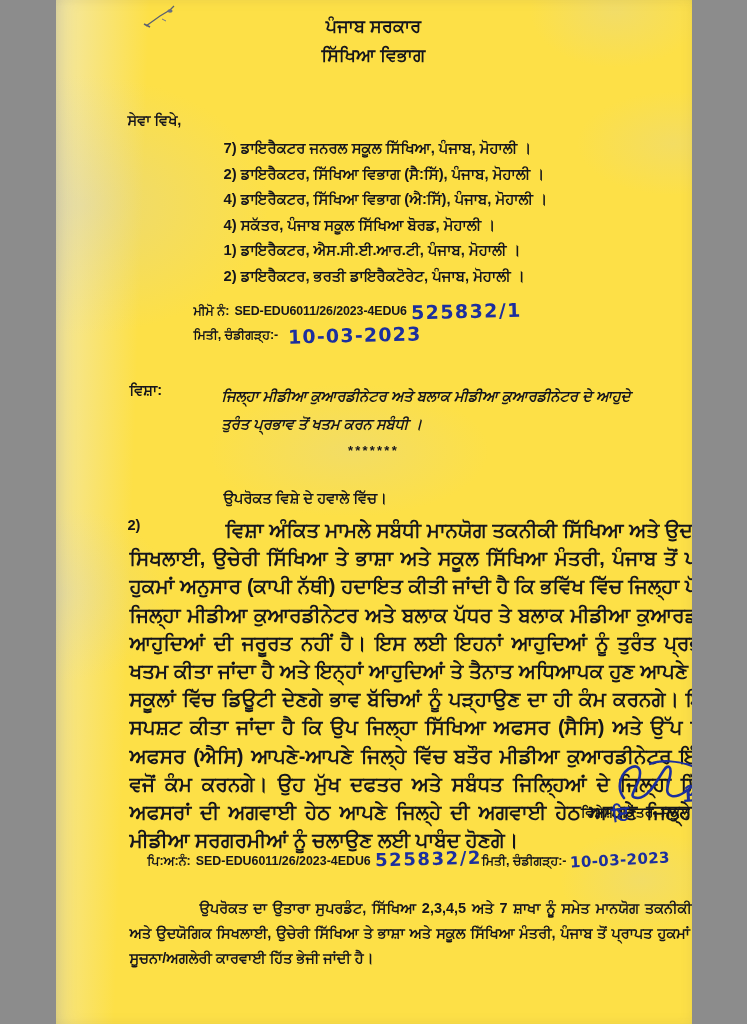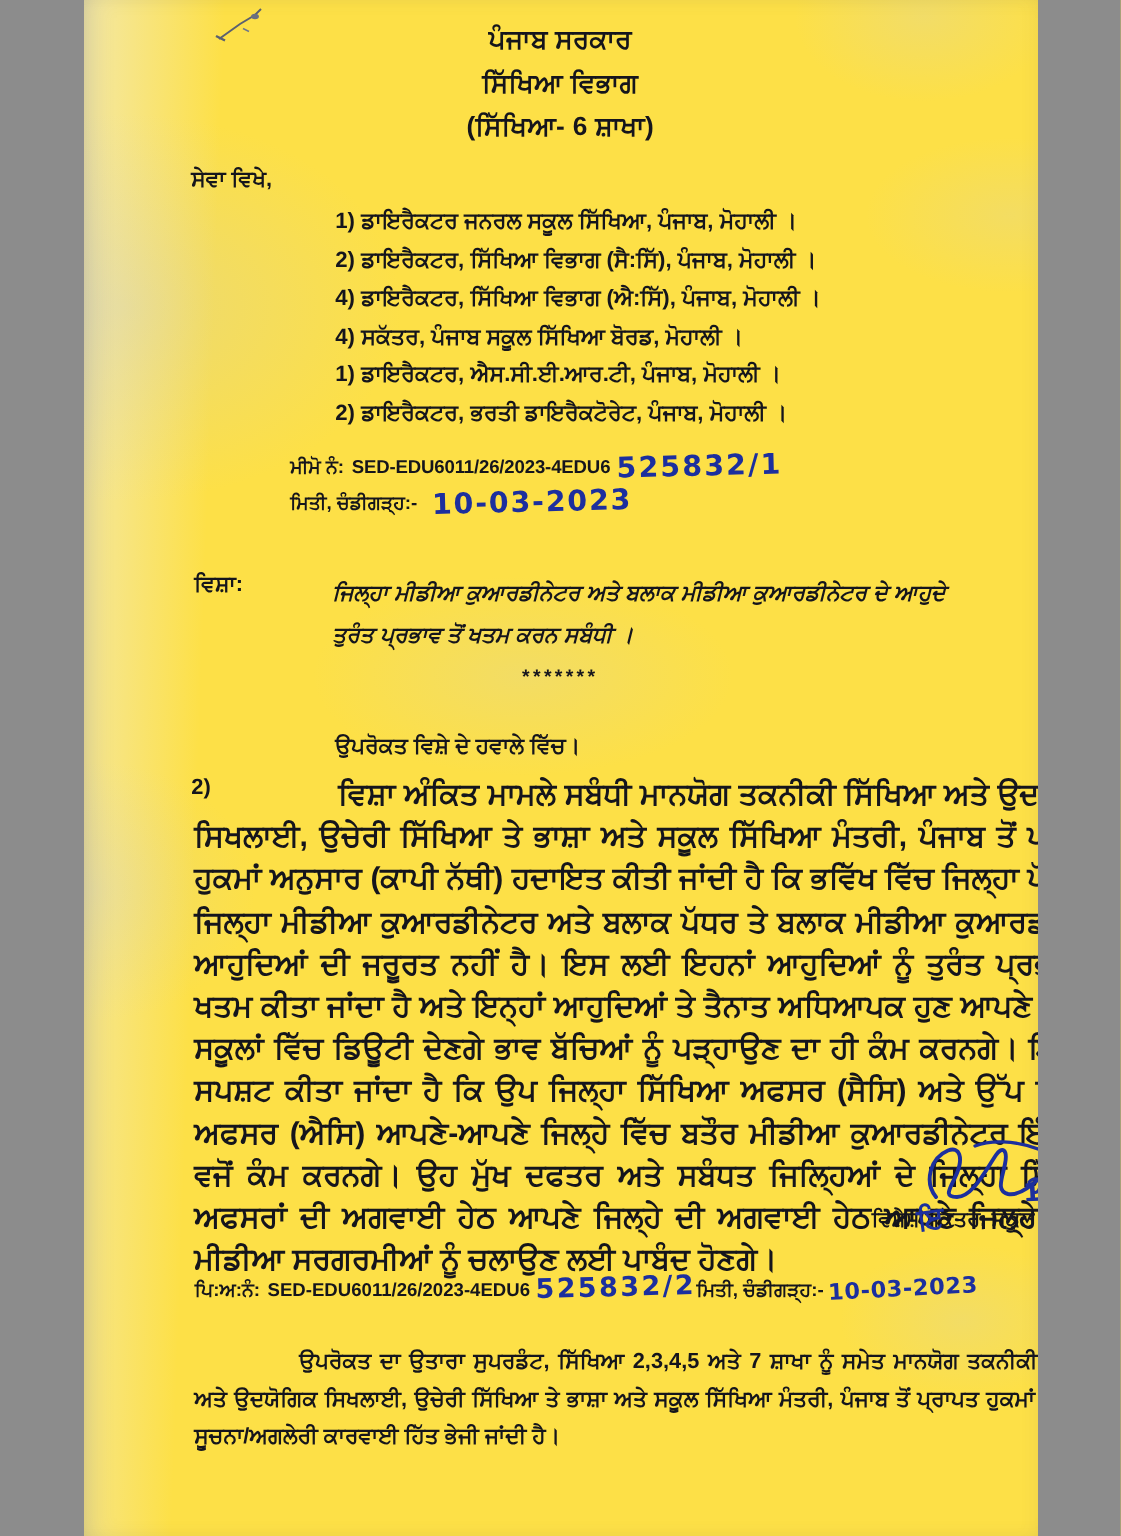--- a/index.html
+++ b/index.html
@@ -197,21 +197,21 @@
     font-size: 20px;
     font-weight: bold;
     transform: rotate(-8deg);
   }
 
   .endorse-row {
     position: absolute;
     left: 57px; top: 848px;
     right: 22px;
     display: flex;
-    justify-content: center;
+    justify-content: flex-end;
     align-items: baseline;
     white-space: nowrap;
   }
   .endorse-left { display: flex; align-items: baseline; }
   .endorse-right { display: flex; align-items: baseline; }
   .endorse-label { font-size: 12.6px; font-weight: bold; }
   .endorse-no { font-size: 12.4px; font-weight: bold; }
   .hand-endorse {
     font-size: 18px;
     letter-spacing: 1.6px;
@@ -266,27 +266,26 @@
   <svg class="staple" viewBox="0 0 44 26">
     <path d="M6 22 L20 12 L30 6 L34 2" stroke="#5b6070" stroke-width="1.3" fill="none"></path>
     <path d="M4 20 L10 23" stroke="#5b6070" stroke-width="1.6" fill="none"></path>
     <ellipse cx="30" cy="7" rx="2.6" ry="1.8" fill="#6a7080"></ellipse>
     <path d="M22 15 L26 17" stroke="#70768a" stroke-width="1" fill="none"></path>
   </svg>
 
   <div class="header-block">
     <div class="header-line">ਪੰਜਾਬ ਸਰਕਾਰ</div>
     <div class="header-line">ਸਿੱਖਿਆ ਵਿਭਾਗ</div>
-    <div class="header-line">(ਸਿੱਖਿਆ- 6 ਸ਼ਾਖਾ)</div>
   </div>
 
   <div class="to-label">ਸੇਵਾ ਵਿਖੇ,</div>
 
   <div class="recipients">
-    <div class="recipient-row">1) ਡਾਇਰੈਕਟਰ ਜਨਰਲ ਸਕੂਲ ਸਿੱਖਿਆ, ਪੰਜਾਬ, ਮੋਹਾਲੀ ।</div>
+    <div class="recipient-row">7) ਡਾਇਰੈਕਟਰ ਜਨਰਲ ਸਕੂਲ ਸਿੱਖਿਆ, ਪੰਜਾਬ, ਮੋਹਾਲੀ ।</div>
     <div class="recipient-row">2) ਡਾਇਰੈਕਟਰ, ਸਿੱਖਿਆ ਵਿਭਾਗ (ਸੈ:ਸਿੱ), ਪੰਜਾਬ, ਮੋਹਾਲੀ ।</div>
     <div class="recipient-row">4) ਡਾਇਰੈਕਟਰ, ਸਿੱਖਿਆ ਵਿਭਾਗ (ਐ:ਸਿੱ), ਪੰਜਾਬ, ਮੋਹਾਲੀ ।</div>
     <div class="recipient-row">4) ਸਕੱਤਰ, ਪੰਜਾਬ ਸਕੂਲ ਸਿੱਖਿਆ ਬੋਰਡ, ਮੋਹਾਲੀ ।</div>
     <div class="recipient-row">1) ਡਾਇਰੈਕਟਰ, ਐਸ.ਸੀ.ਈ.ਆਰ.ਟੀ, ਪੰਜਾਬ, ਮੋਹਾਲੀ ।</div>
     <div class="recipient-row">2) ਡਾਇਰੈਕਟਰ, ਭਰਤੀ ਡਾਇਰੈਕਟੋਰੇਟ, ਪੰਜਾਬ, ਮੋਹਾਲੀ ।</div>
   </div>
 
   <div class="memo-block">
     <div class="memo-row">
       <span class="memo-label">ਮੀਮੋ ਨੰ:</span>

